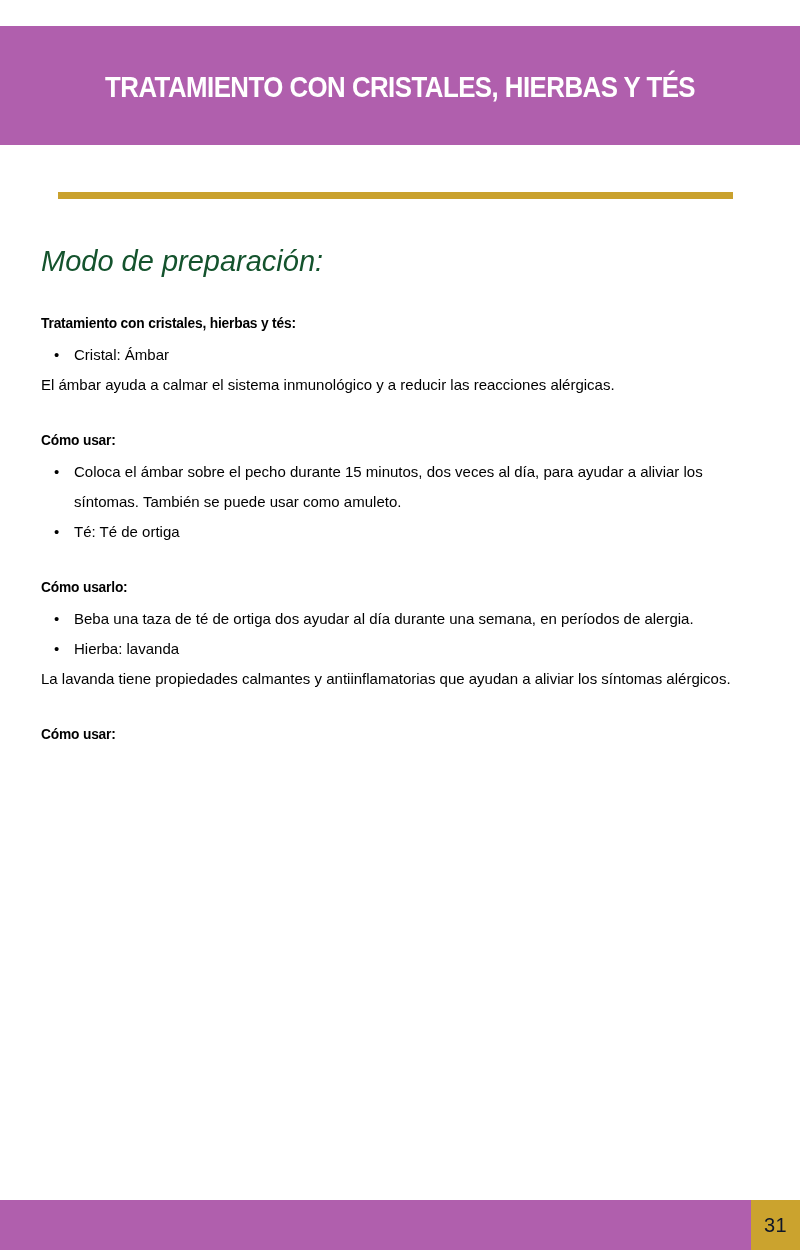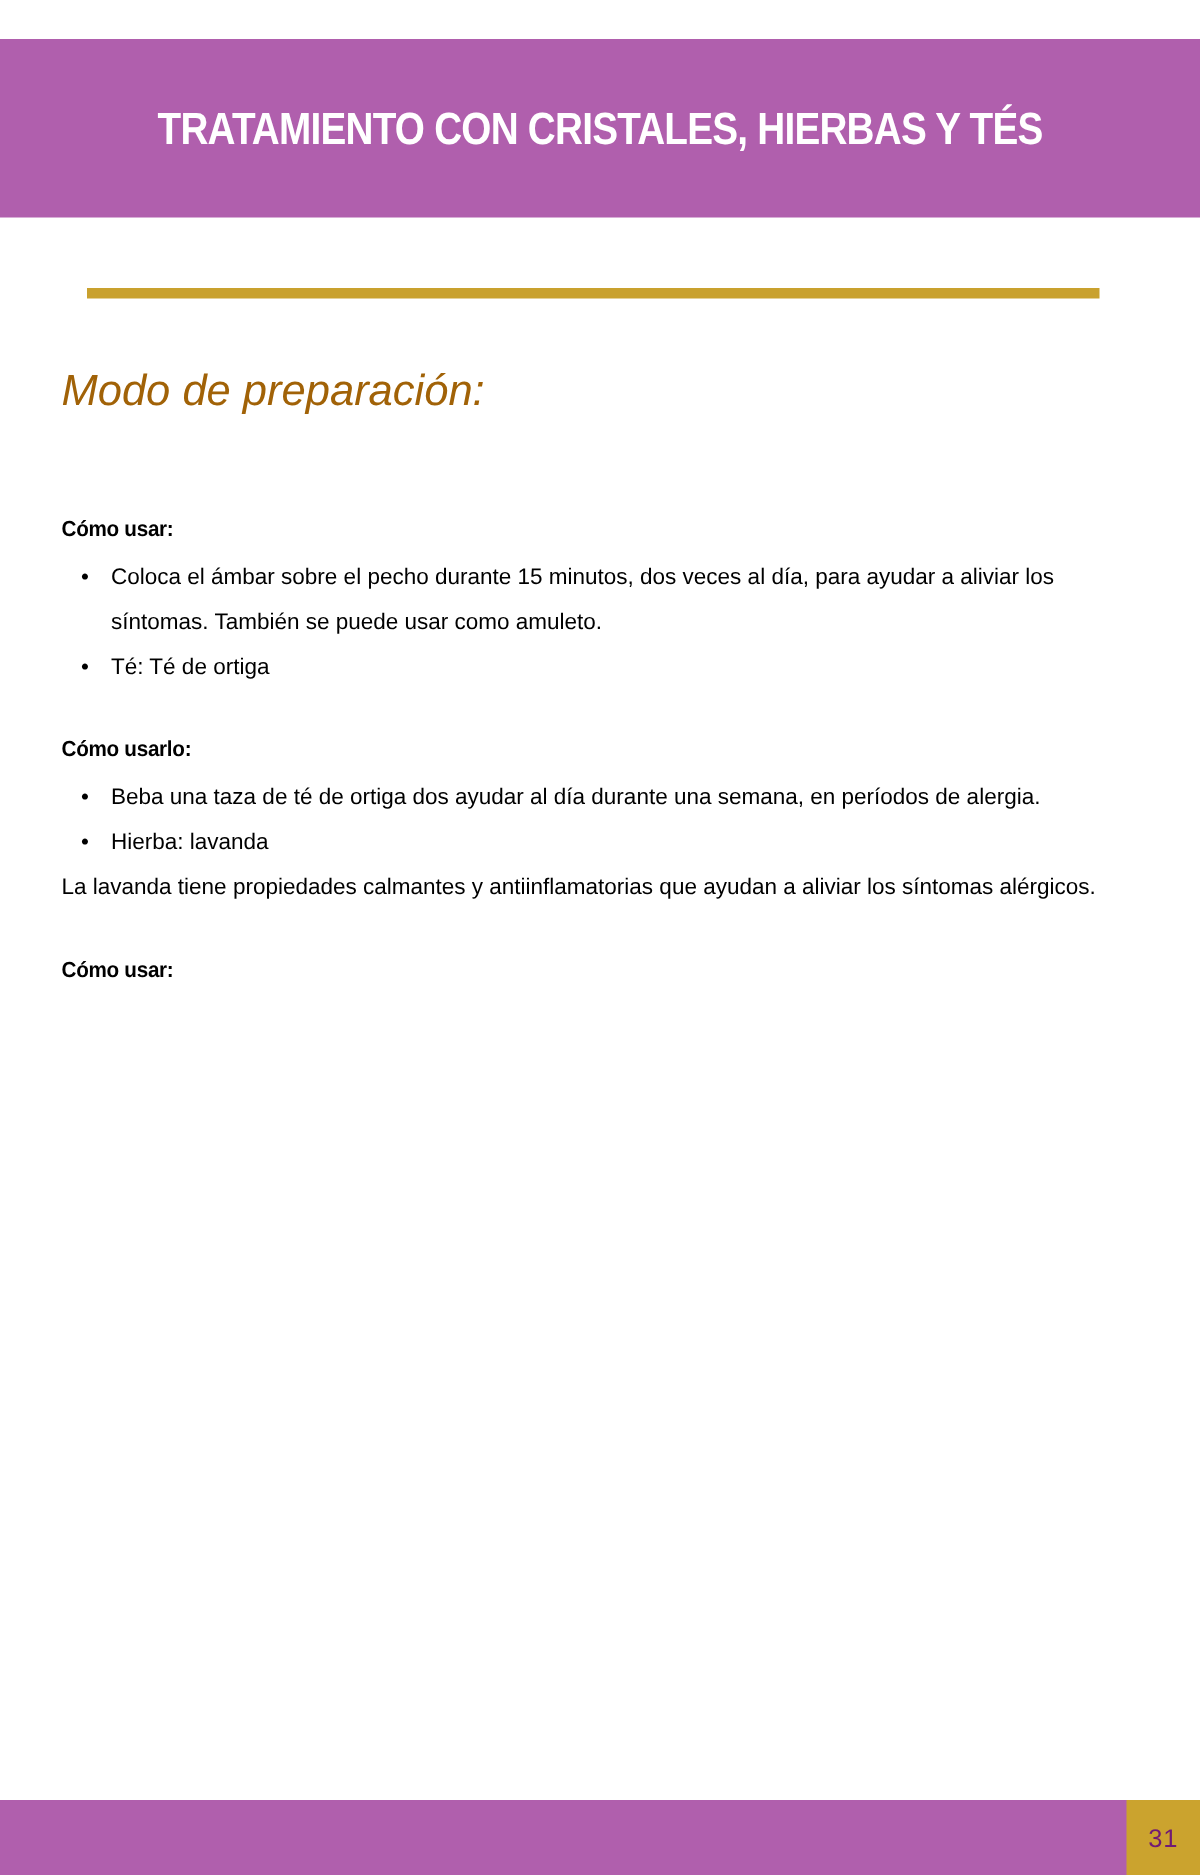--- a/index.html
+++ b/index.html
@@ -50,21 +50,21 @@
     background: #c9a12e;
   }
 
   
   .section-heading {
     position: absolute;
     left: 41px;
     top: 246px;
     font-size: 29px;
     font-style: italic;
-    color: #a16207;
+    color: #14532d;
     line-height: 1.1;
     white-space: nowrap;
   }
 
   
   .content {
     position: absolute;
     left: 41px;
     top: 313px;
     width: 718px;
@@ -124,38 +124,45 @@
     left: 751px;
     top: 1200px;
     width: 49px;
     height: 50px;
     background: #cba32e;
     display: flex;
     align-items: center;
     justify-content: center;
   }
   .footer-page-number {
-    color: #701a75;
-    font-size: 17px;
+    color: #0f172a;
+    font-size: 20px;
     line-height: 1;
     letter-spacing: 0.5px;
   }
 </style>
 </head>
 <body>
 
 <div class="header-band">
   <div class="header-title">TRATAMIENTO CON CRISTALES, HIERBAS Y TÉS</div>
 </div>
 
 <div class="gold-rule"></div>
 
 <div class="section-heading">Modo de preparación:</div>
 
 <div class="content" id="content-root">
+    <div class="block">
+      <div class="sub-heading">Tratamiento con cristales, hierbas y tés:</div>
+      <ul class="bullets">
+        <li>Cristal: Ámbar</li>
+      </ul>
+      <p class="para">El ámbar ayuda a calmar el sistema inmunológico y a reducir las reacciones alérgicas.</p>
+    </div>
     <div class="gap-lg"></div>
     <div class="block">
       <div class="sub-heading">Cómo usar:</div>
       <ul class="bullets">
         <li>Coloca el ámbar sobre el pecho durante 15 minutos, dos veces al día, para ayudar a aliviar los síntomas. También se puede usar como amuleto.</li>
         <li>Té: Té de ortiga</li>
       </ul>
     </div>
     <div class="gap-lg"></div>
     <div class="block">

